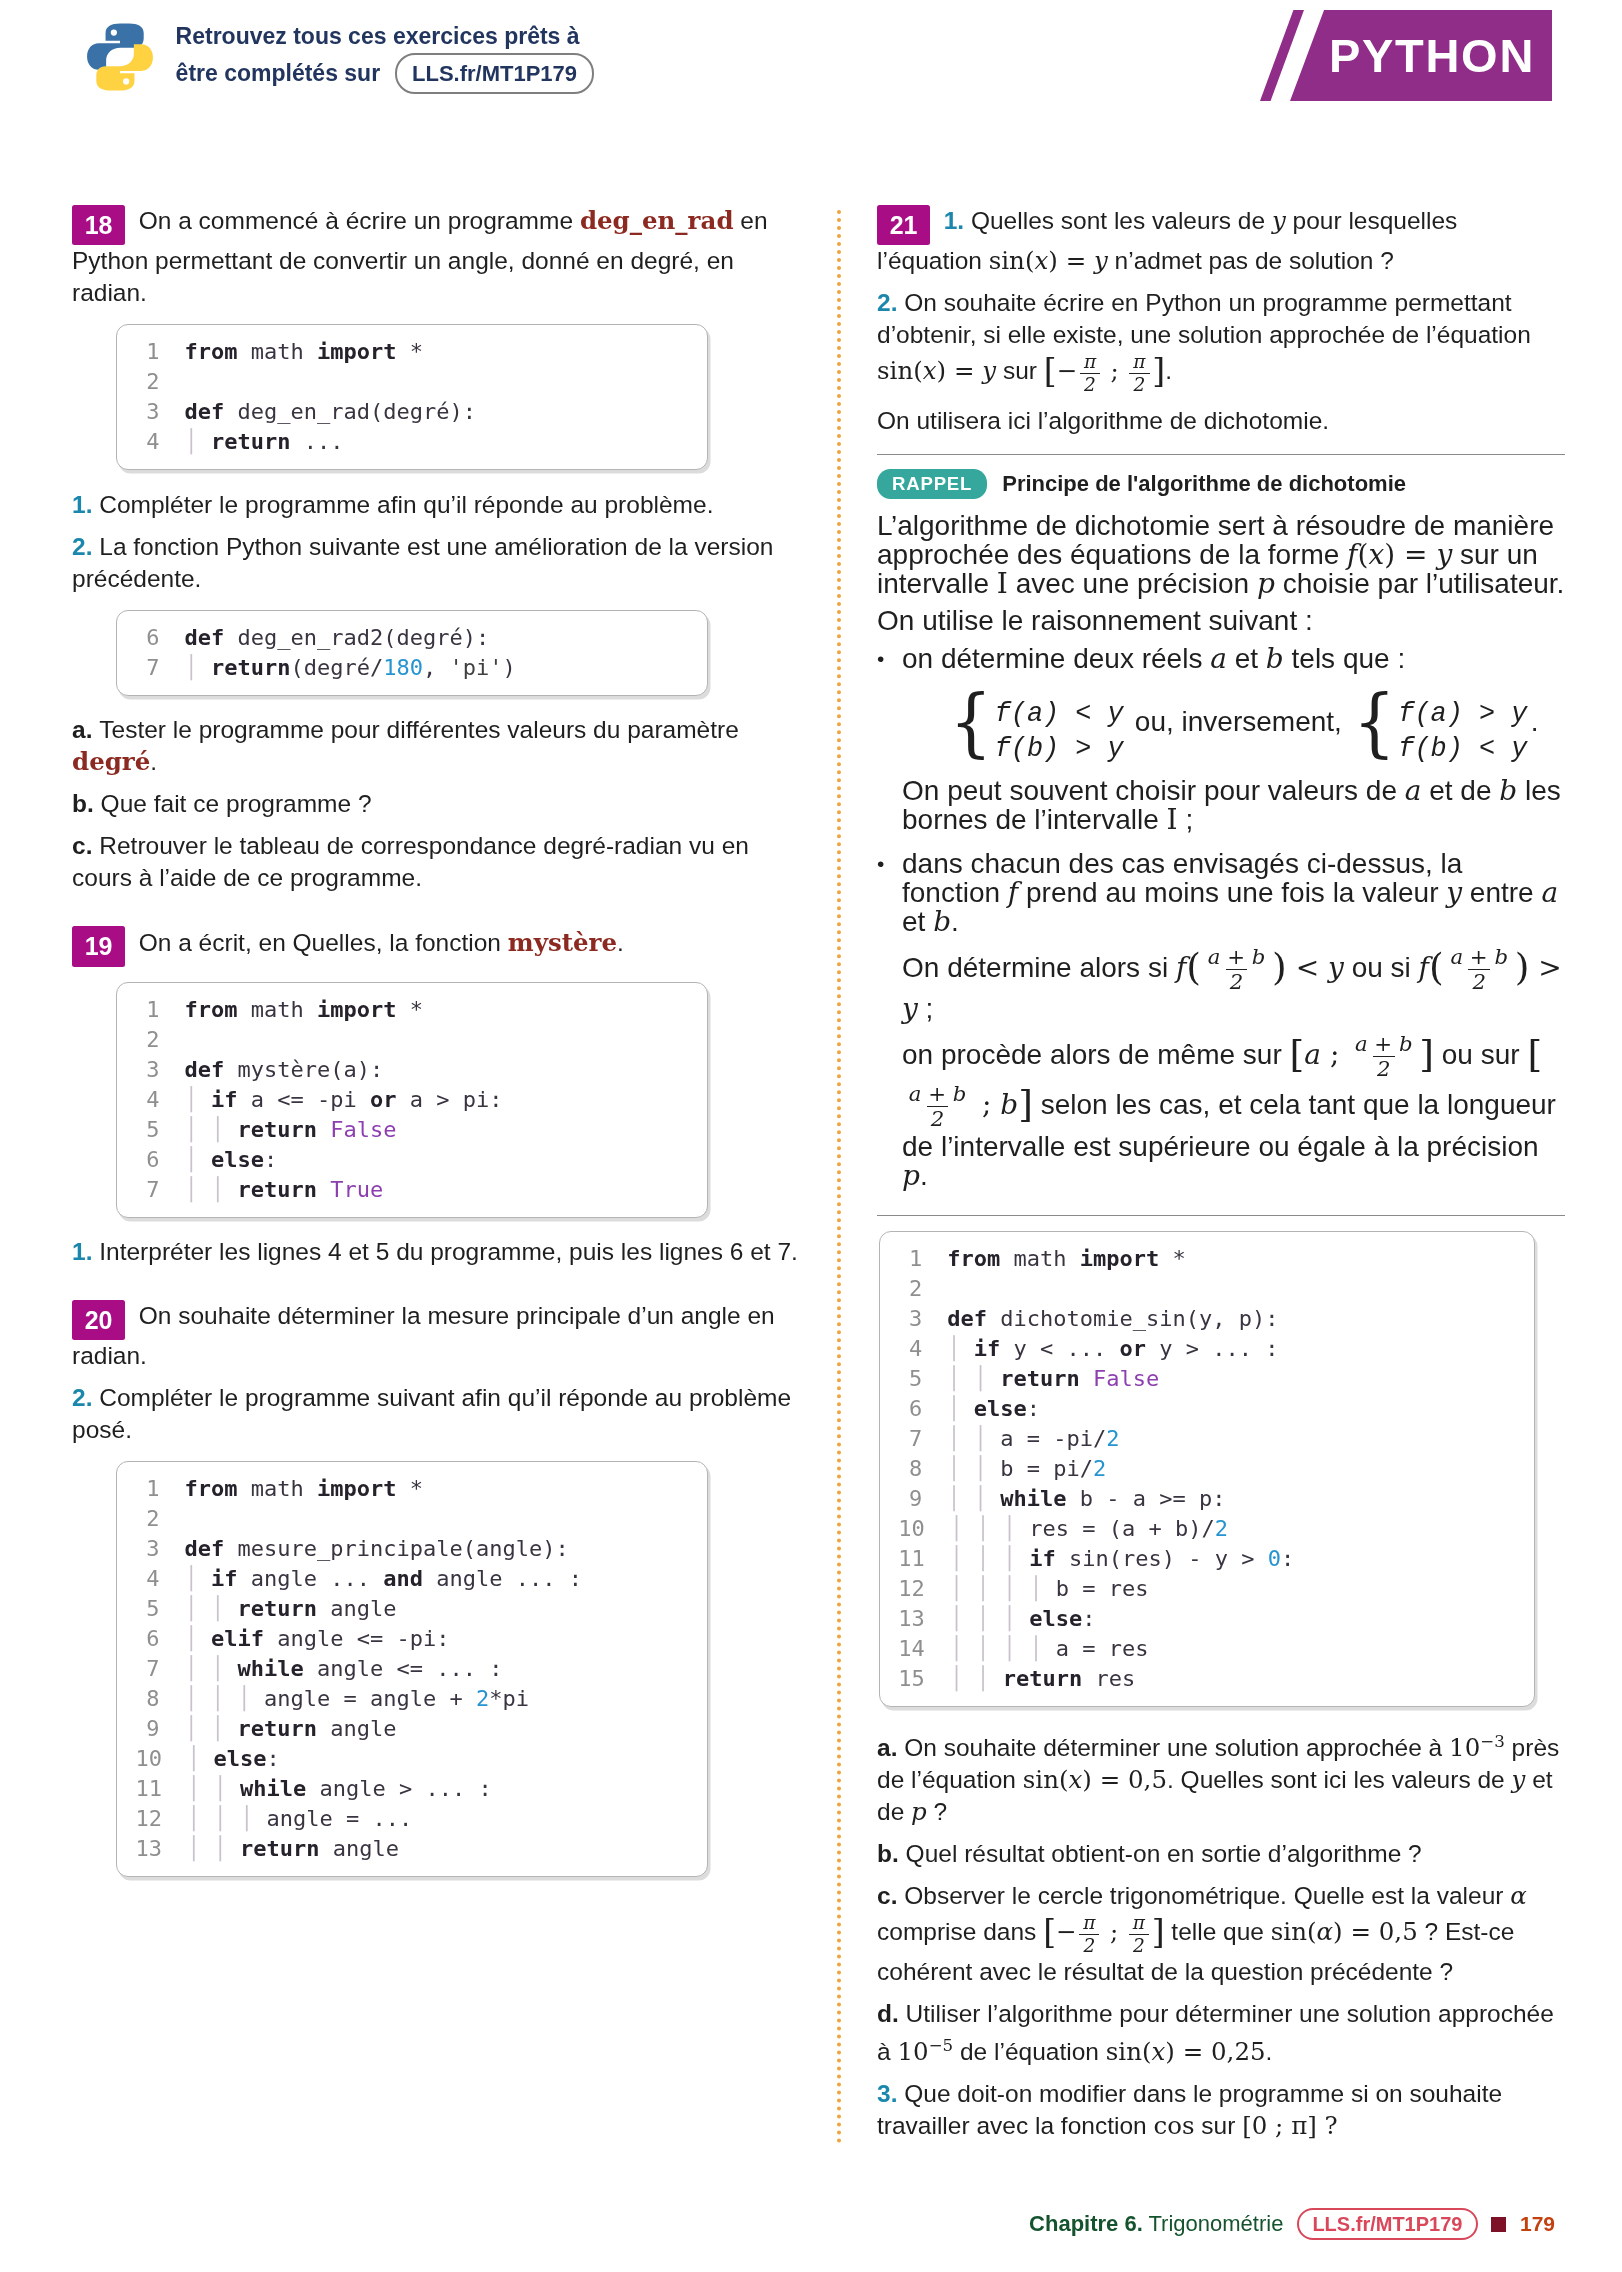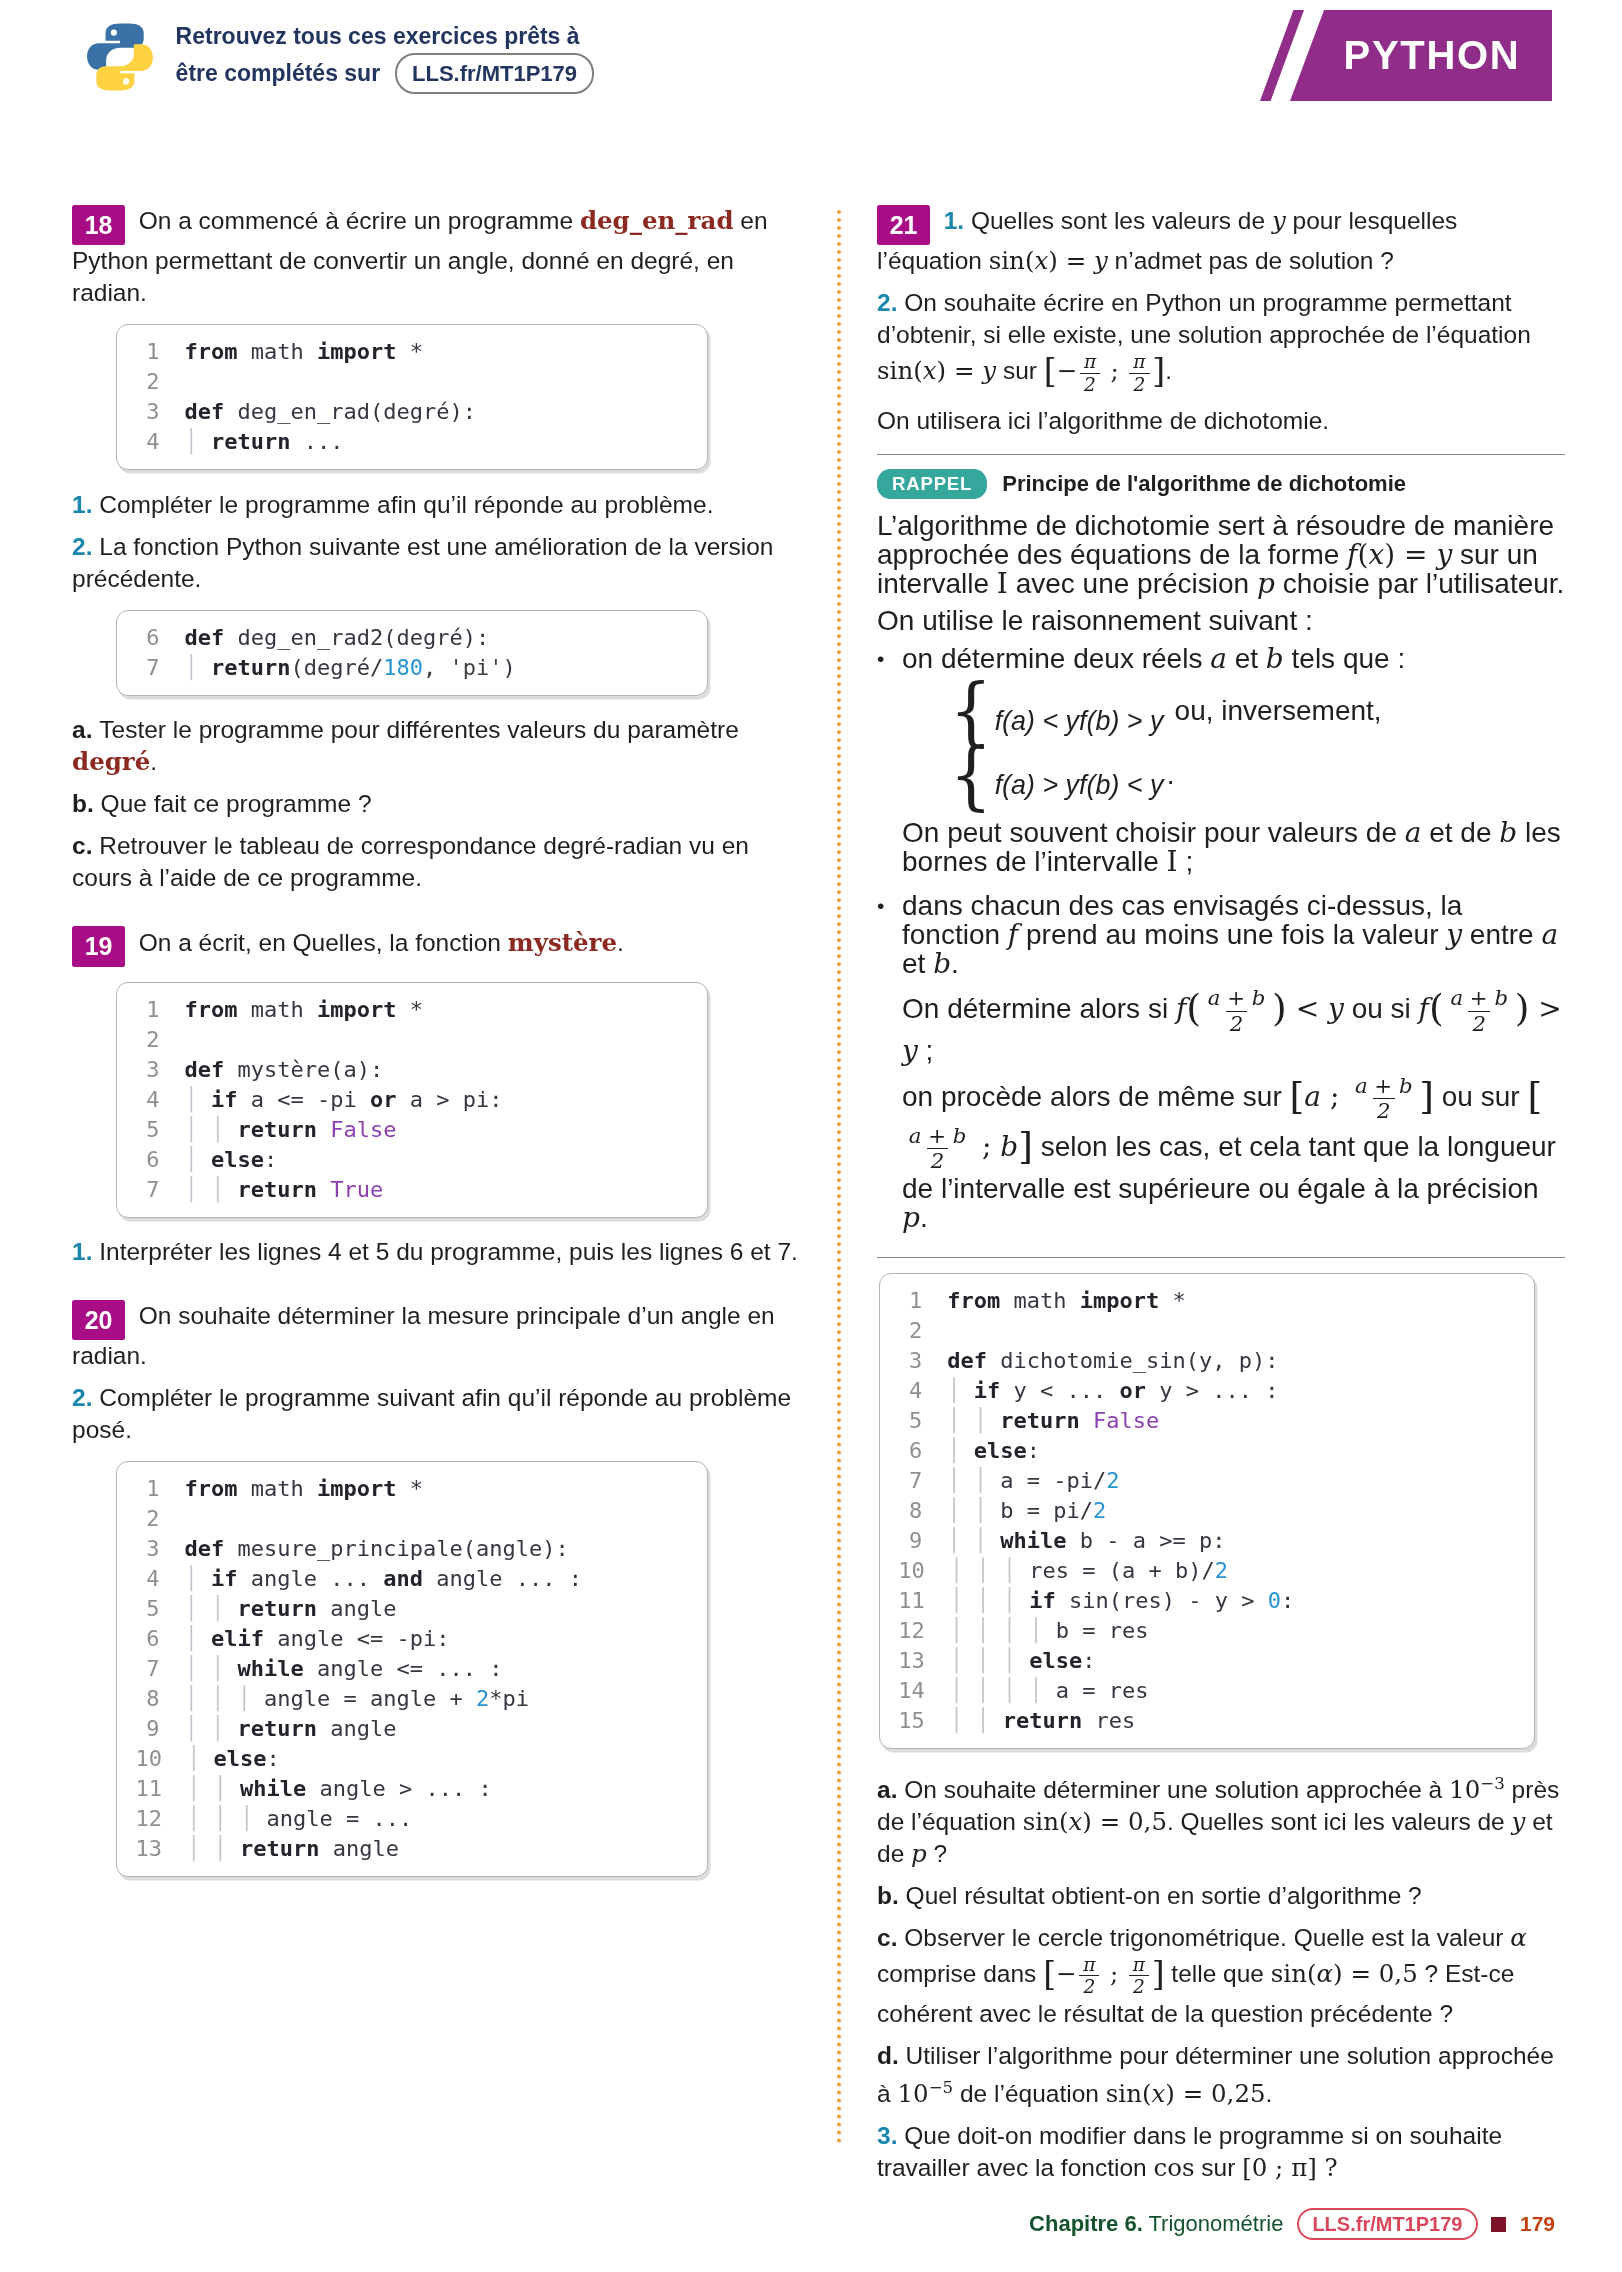--- a/index.html
+++ b/index.html
@@ -19,21 +19,21 @@
   .pill-top {
     display:inline-block; border:2.5px solid #7f7f7f; border-radius:20px;
     padding:1.7px 15px; font-weight:bold; color:#21355f; margin-left:8.5px; font-size:22px;
   }
   .banner { position:absolute; top:10px; right:71px; width:292px; height:91px; }
   .banner-stripe { position:absolute; left:0; top:0; bottom:0; width:44px; background:#8f2d88;
     clip-path:polygon(76% 0, 100% 0, 24% 100%, 0 100%); }
   .banner-main { position:absolute; left:30px; right:0; top:0; bottom:0; background:#8f2d88;
     clip-path:polygon(13% 0, 100% 0, 100% 100%, 0 100%);
     display:flex; align-items:center; justify-content:center; padding-left:22px; }
-  .banner-main span { color:#fff; font-weight:bold; font-size:40px; letter-spacing:1.7px; }
+  .banner-main span { color:#fff; font-weight:bold; font-size:47px; letter-spacing:1.7px; }
 
   
   .col { position:absolute; top:205px; }
   .col-left  { left:72px;  width:737px; }
   .col-right { left:877px; width:688px; }
   .divider { position:absolute; left:837px; top:210px; height:1935px; border-left:4.2px dotted #f0a43c; }
 
   .exercise { margin-bottom:32px; }
   .para { font-size:24.5px; line-height:32px; margin:0 0 10px 0; }
   .exnum {
@@ -51,22 +51,22 @@
 
   .frac { display:inline-flex; flex-direction:column; align-items:center;
     font-family:"DejaVu Serif", serif; font-style:italic; font-size:76%;
     vertical-align:middle; line-height:1.15; margin:0 2.5px; }
   .frac .fn { padding:0 4.2px; }
   .frac .fd { border-top:1.7px solid #222; padding:0 4.2px; }
 
   .cases { display:inline-flex; align-items:center; vertical-align:middle; margin:0 3.4px; }
   .cases .lbrace { font-family:"DejaVu Serif", serif; font-size:240%; line-height:0.95;
     transform:scaleY(1.1); margin-right:2.5px; font-weight:400; }
-  .cases .crows { display:inline-flex; flex-direction:row;
-    font-family:Liberation Sans, sans-serif; font-style:italic; line-height:1.3; font-size:96%;margin-top:16px; }
+  .cases .crows { display:inline-flex; flex-direction:column;
+    font-family:Liberation Mono, monospace; font-style:italic; line-height:1.3; font-size:96%;margin-top:16px; }
 
   
   .codeblock {
     background:#fff; border:1.7px solid #b4b4b4; border-radius:12px;
     box-shadow:2.5px 3.4px 0 #dcdcdc;
     padding:12px 18.6px; margin:15px 0 18.6px 0;
     font-family:"DejaVu Sans Mono", monospace; font-size:22px; line-height:30px;
     color:#3a3440;
   }
   .cb-left { margin-left:44px; width:592px; }

